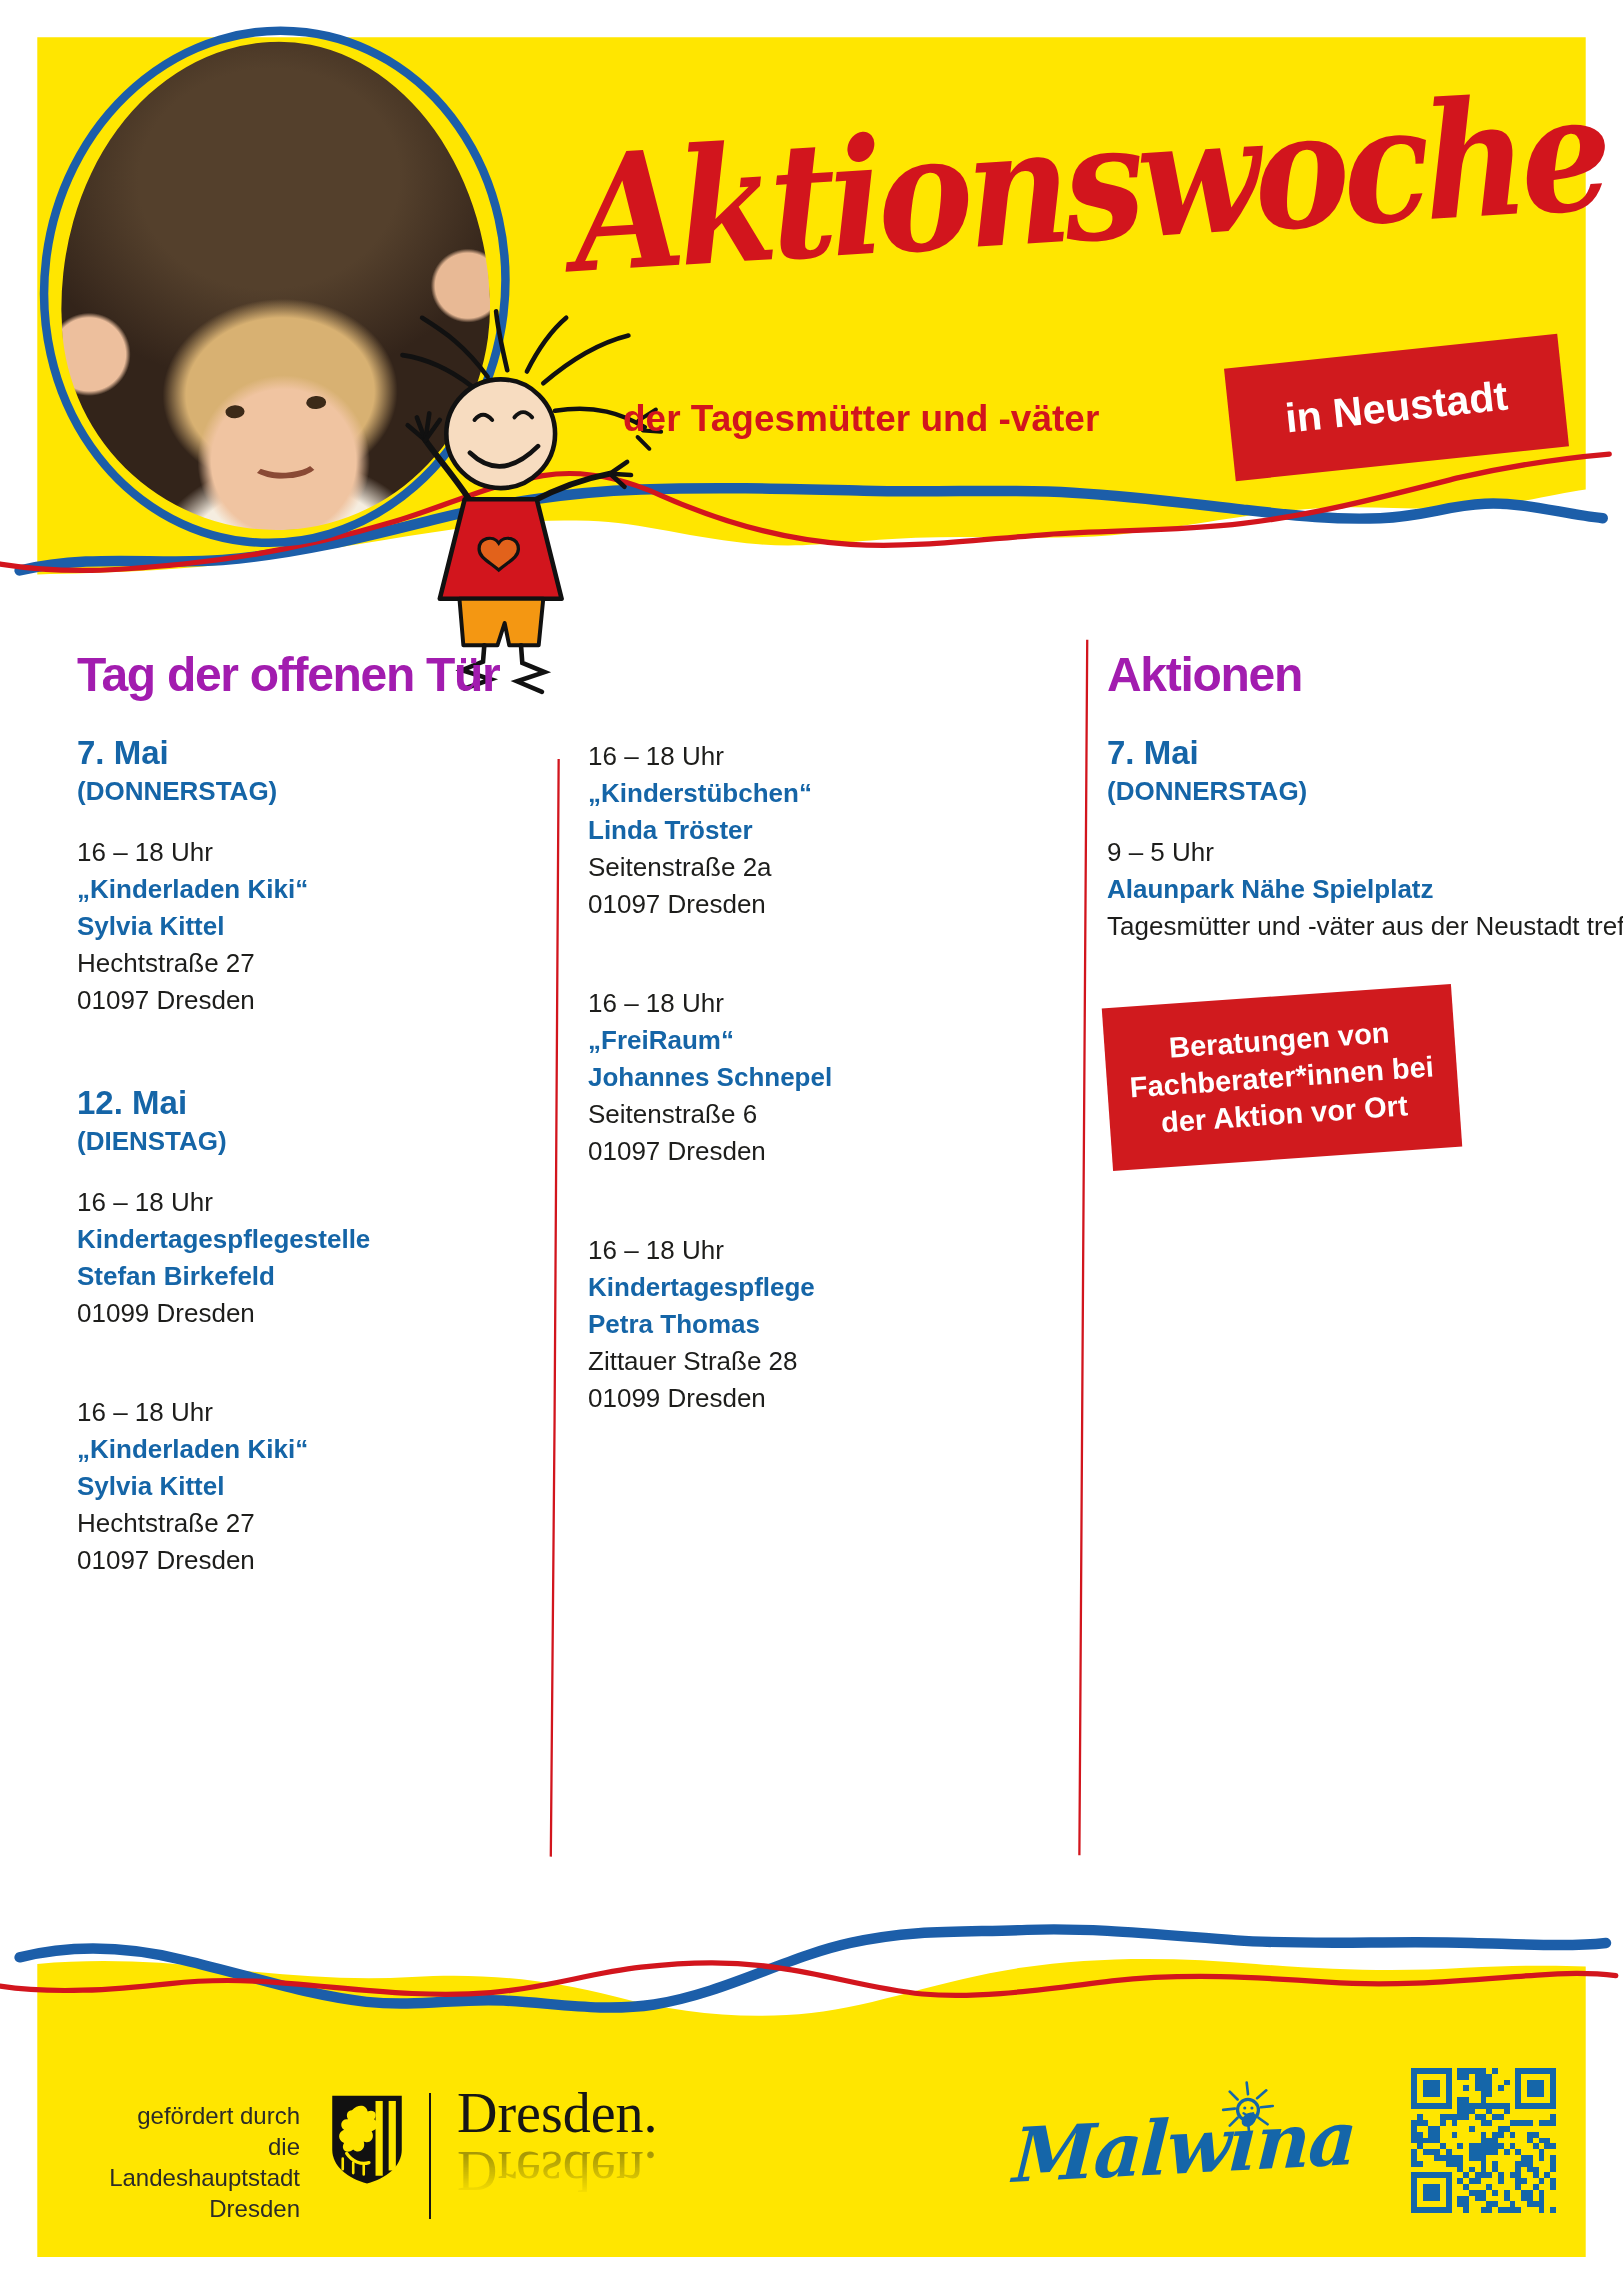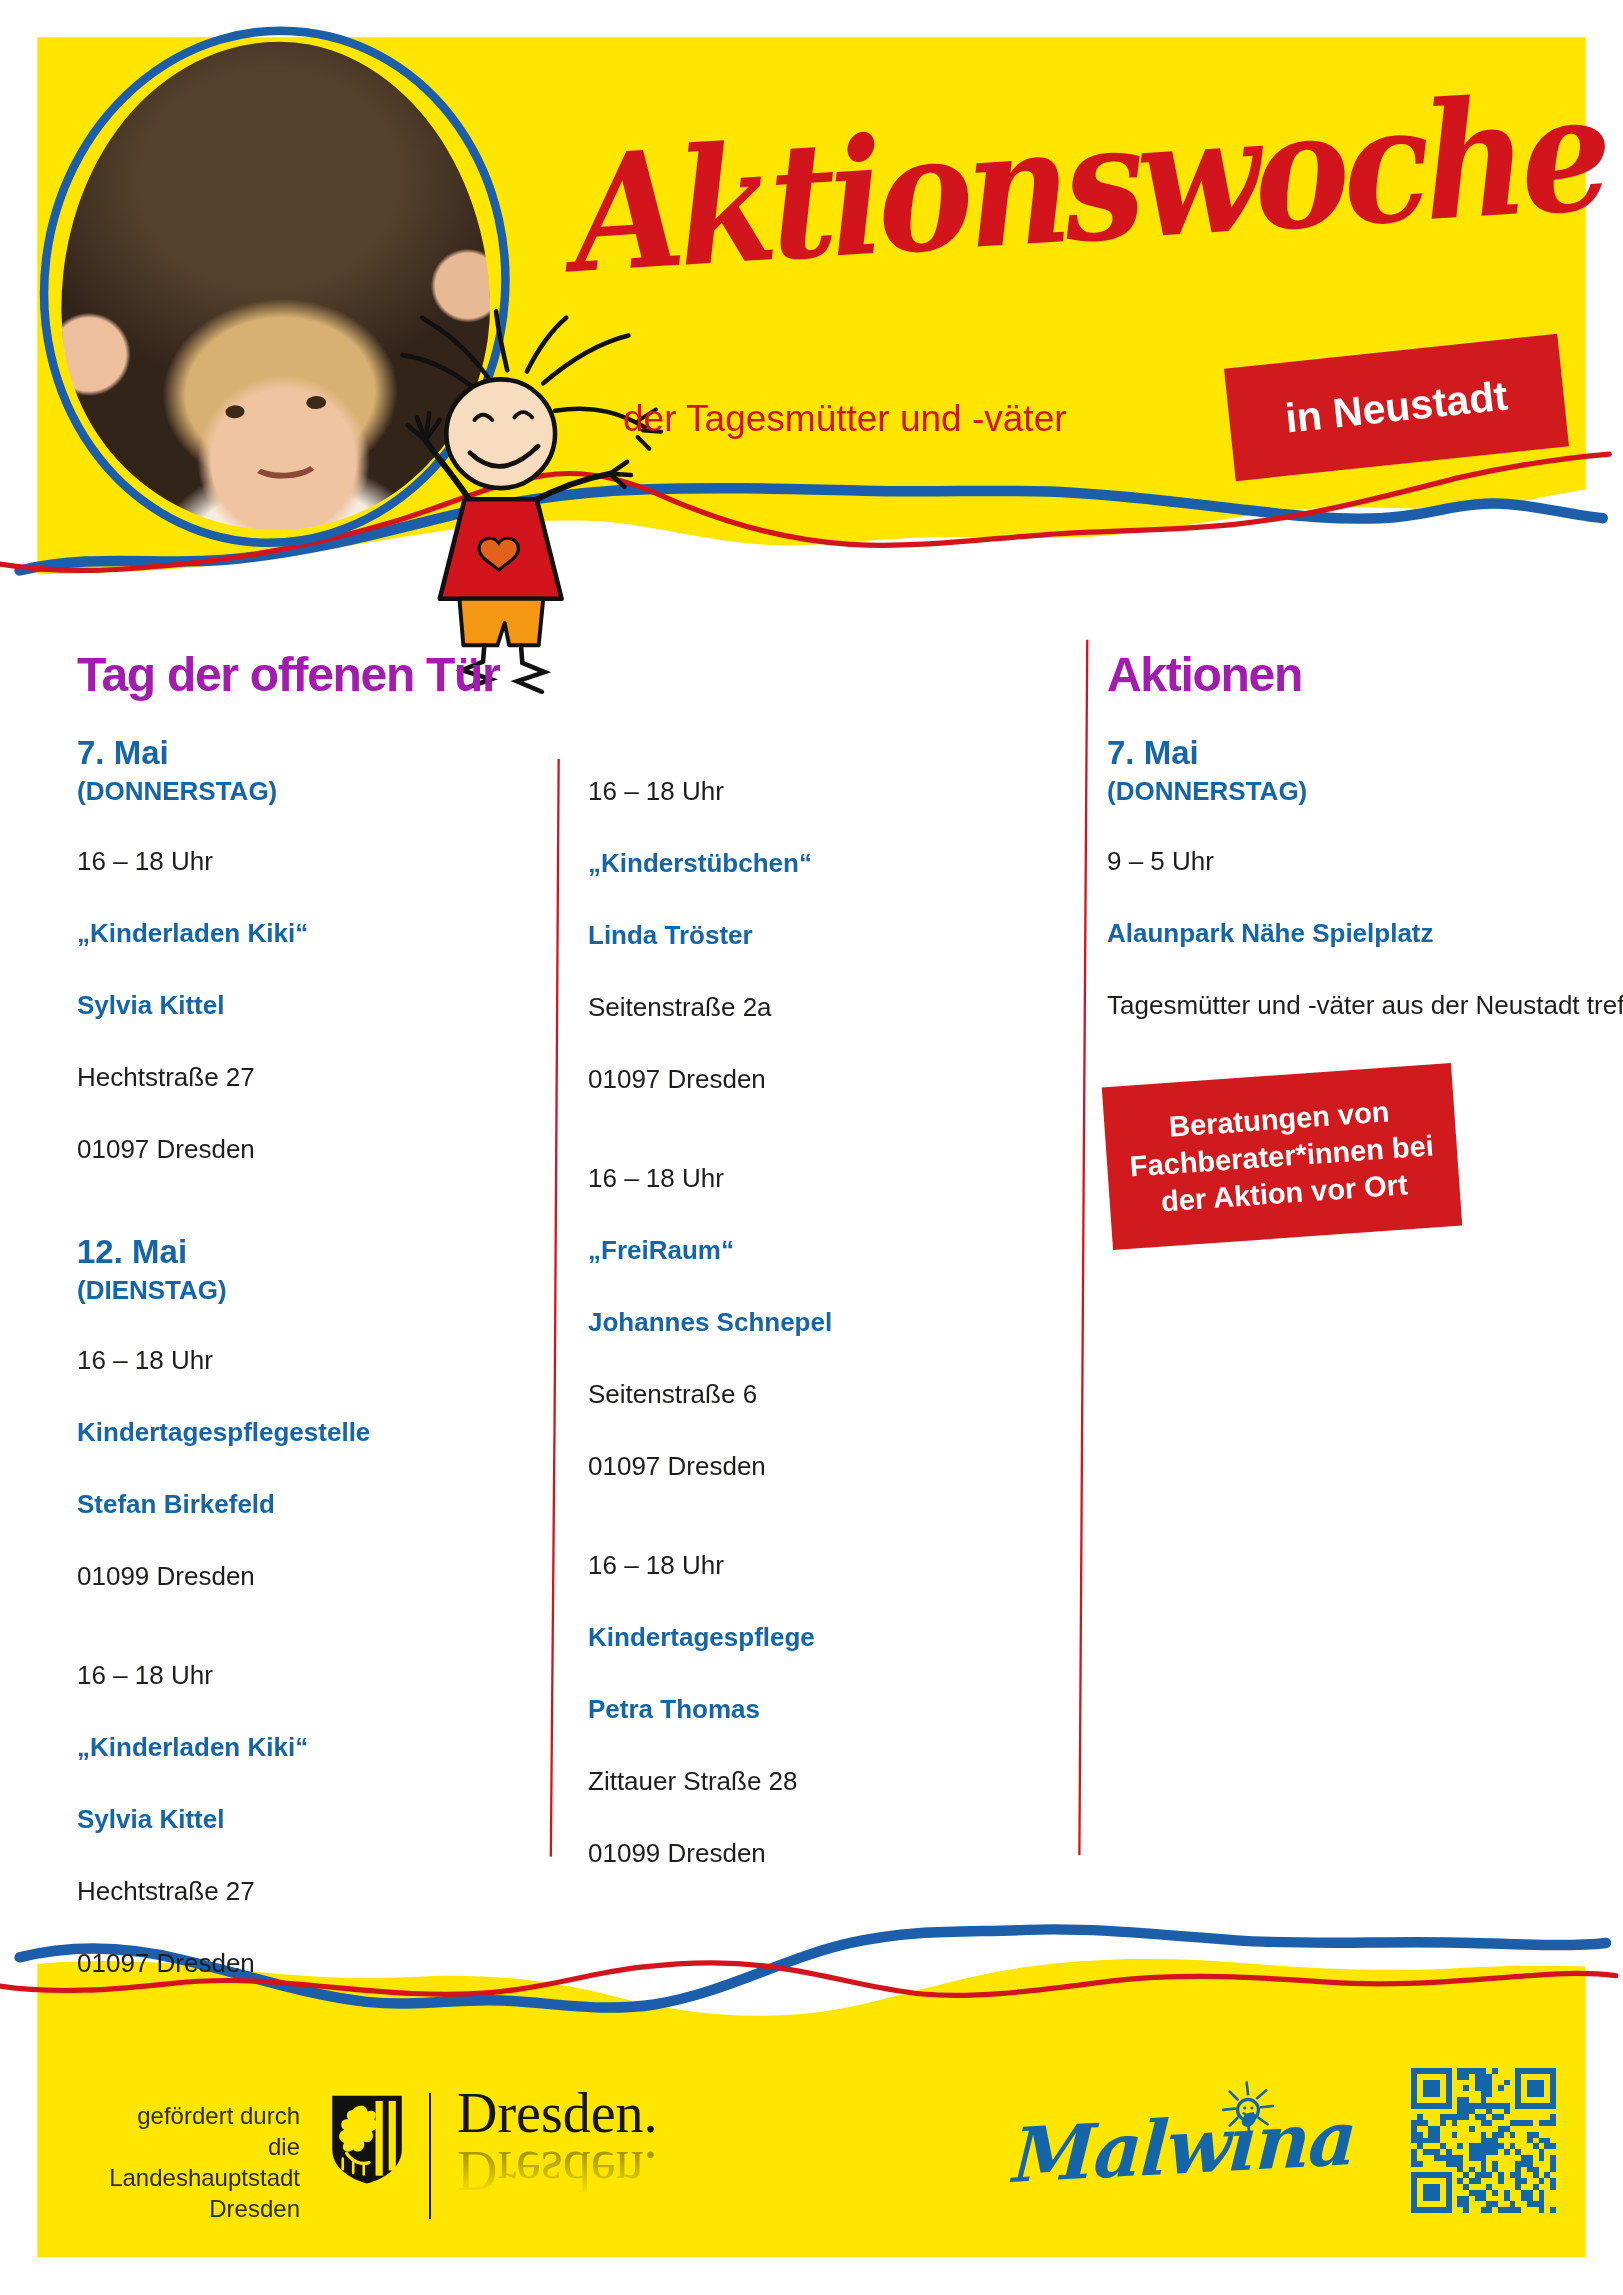--- a/index.html
+++ b/index.html
@@ -35,21 +35,21 @@
     font-size:42px;font-weight:700;color:#d2151d;text-align:center;letter-spacing:0.3px;
   }
   .poster-title{
     position:absolute;left:568px;top:128px;width:916px;z-index:4;
     font-family:"DejaVu Serif",serif;font-style:italic;font-weight:900;
     font-size:143px;line-height:1.1;color:#d2151d;letter-spacing:-0.045em;
     transform:rotate(-3.5deg) scaleY(1.12);transform-origin:left top;white-space:nowrap;
   }
   .poster-subtitle{
     position:absolute;left:623px;top:398px;z-index:4;
-    font-size:37px;font-weight:400;color:#d2151d;white-space:nowrap;text-align:right;
+    font-size:37px;font-weight:700;color:#d2151d;white-space:nowrap;text-align:right;
   }
   .location-badge{
     position:absolute;left:1229px;top:351px;width:335px;height:113px;z-index:5;
     background:#d01a1e;color:#ffffff;font-size:41px;font-weight:700;
     display:flex;align-items:center;justify-content:center;
     transform:rotate(-6deg);
   }
   
   .main{position:absolute;left:0;top:0;z-index:4;}
   .col{position:absolute;}
@@ -57,21 +57,21 @@
   .col.c2{left:588px;top:738px;width:471px;}
   .col.c3{left:1107px;top:647px;width:458px;}
   h2.sec{
     margin:0 0 29px 0;font-size:48px;font-weight:700;color:#a21caf;letter-spacing:-1.3px;
   }
   .date-group{margin:0 0 26px 0;}
   .c1 .date-group.later{}
   .event-date{font-size:33px;font-weight:700;color:#1565a7;line-height:43px;}
   .event-weekday{font-size:26px;font-weight:700;color:#1565a7;line-height:34px;}
   .entry{margin:0 0 62px 0;font-size:26px;line-height:37px;}
-  .entry div{white-space:nowrap;margin-top:35px;}
+  .entry div{white-space:nowrap;}
   .t{color:#1d1d1b;}
   .n{color:#1565a7;font-weight:700;}
   .a{color:#1d1d1b;}
   .desc{font-size:26px;line-height:37px;color:#1d1d1b;width:393px;white-space:normal;}
   .consult-badge{
     margin-top:51px;width:313px;background:#d01a1e;color:#ffffff;
     font-size:29px;font-weight:700;line-height:37px;text-align:center;
     padding:26px 18.3px;transform:rotate(-4deg);transform-origin:center;
   }
   

